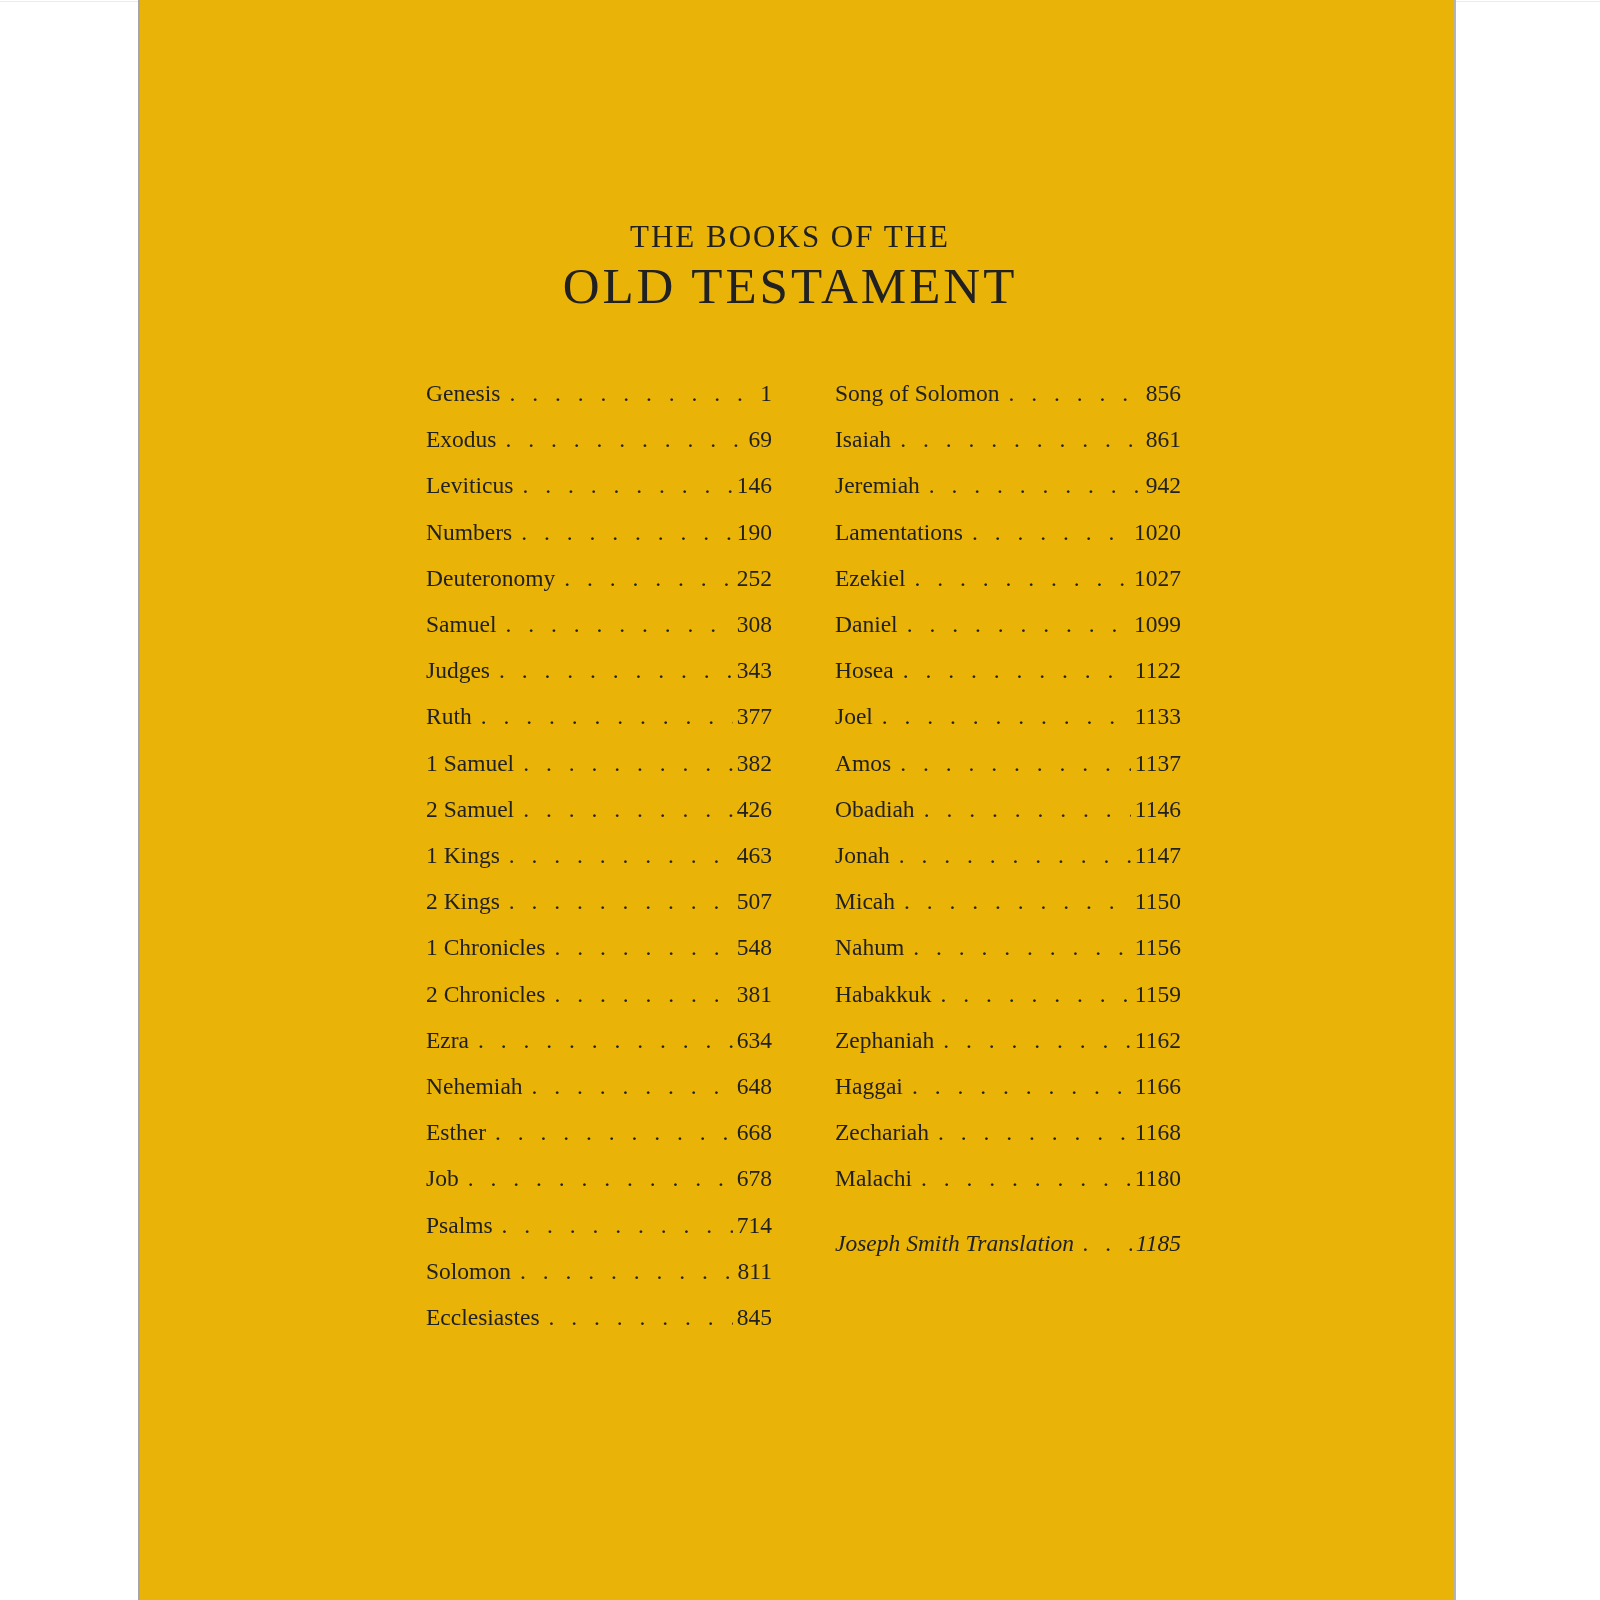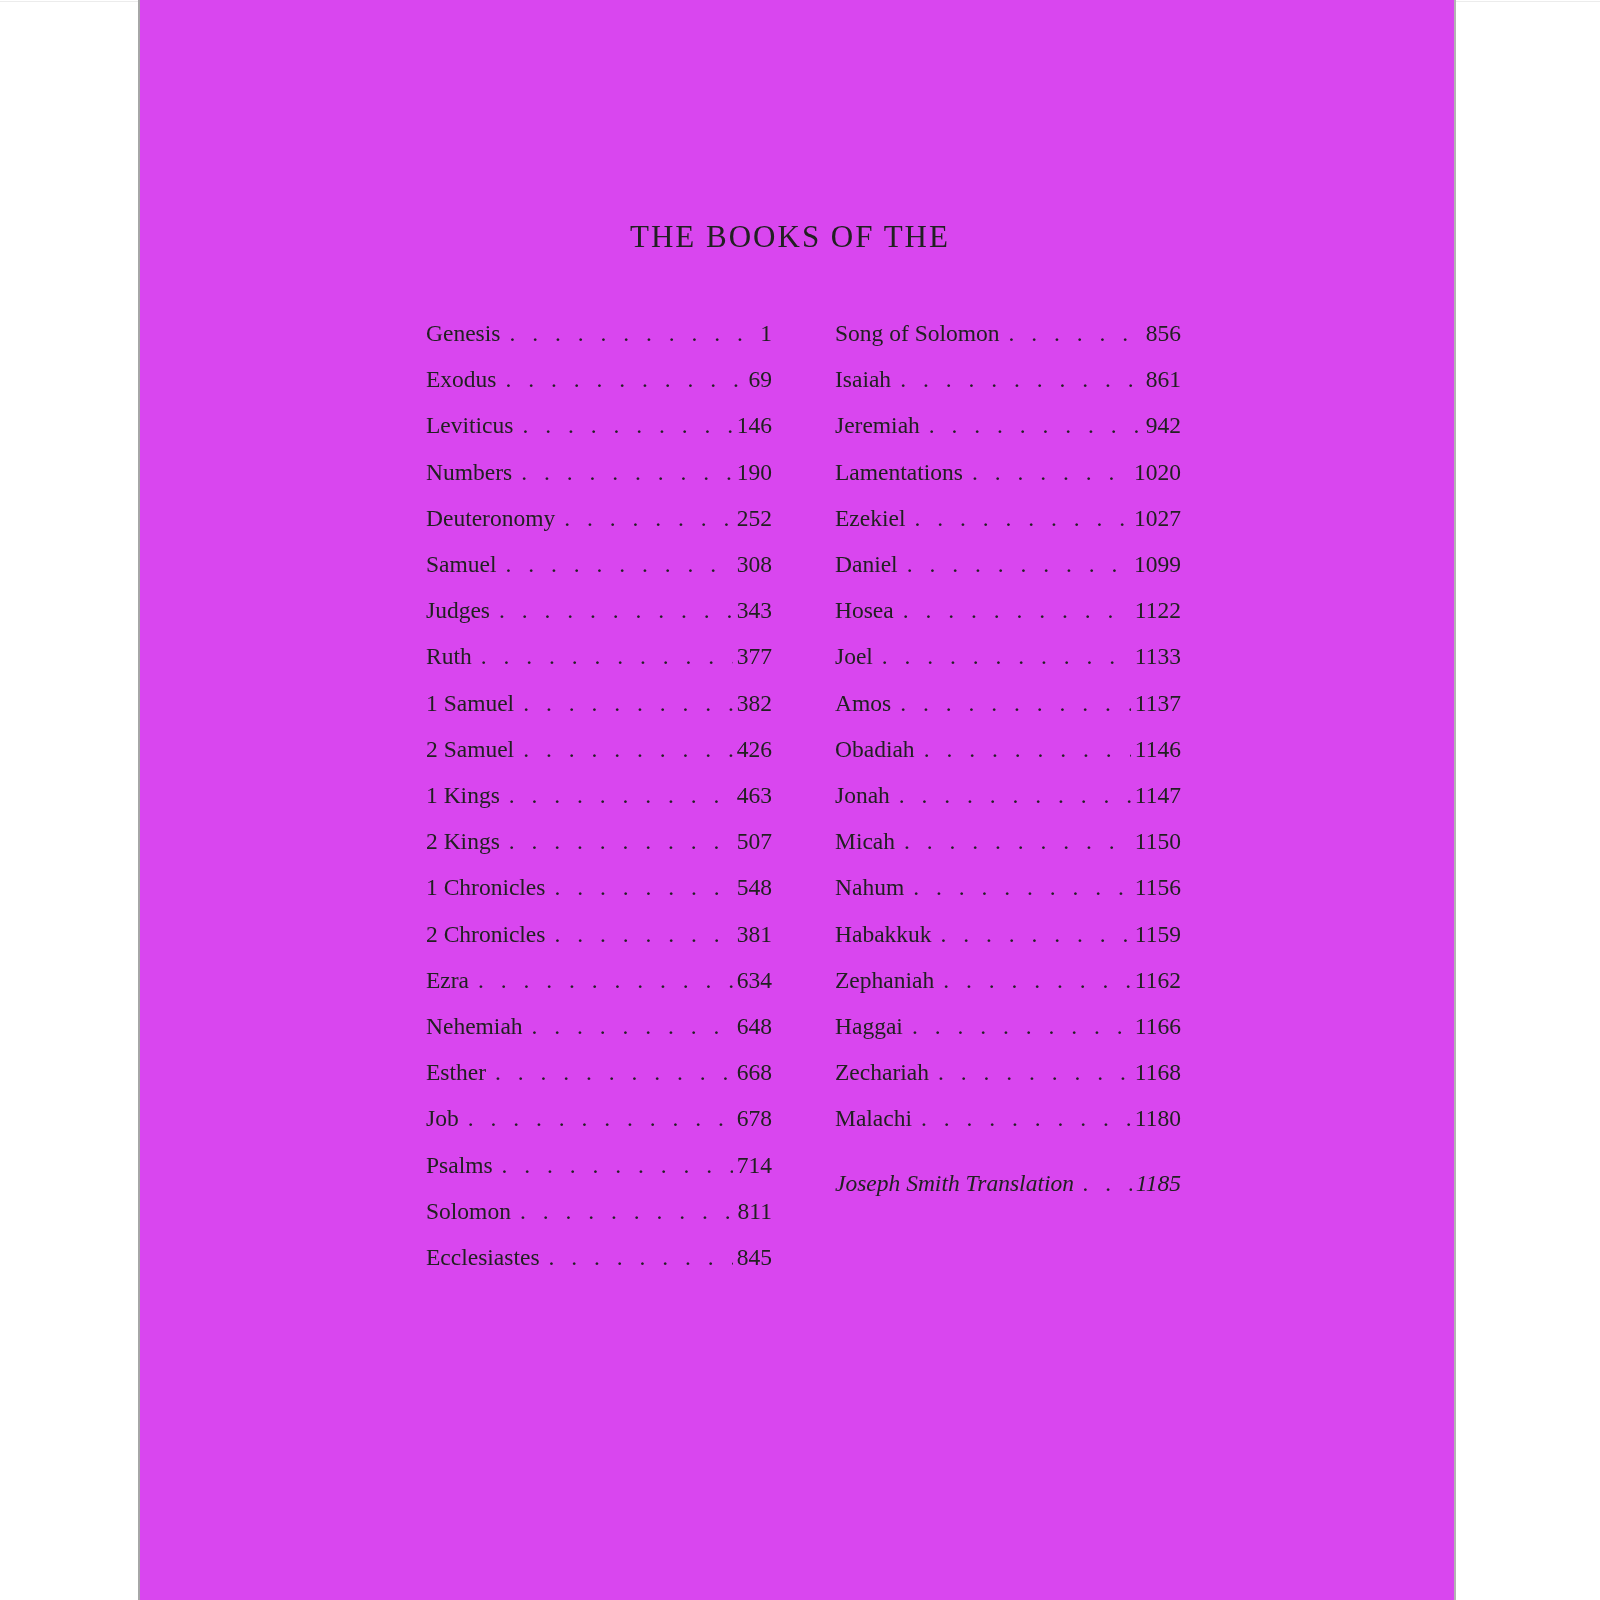--- a/index.html
+++ b/index.html
@@ -18,21 +18,21 @@
     width: 100%;
     height: 1px;
     background: #ececec;
   }
   .page {
     position: absolute;
     left: 138px;
     top: 0;
     width: 1318px;
     height: 1600px;
-    background: #d946ef;
+    background: #eab308;
     border-left: 2px solid #a6a6a6;
     border-right: 2px solid #b3b3b3;
     box-sizing: border-box;
   }
   .page-inner {
     padding-top: 220px;
   }
   .title-small {
     text-align: center;
     font-size: 31px;
@@ -81,20 +81,21 @@
 </style>
 </head>
 <body>
 
 <div class="top-edge"></div>
 
 <div class="page">
   <div class="page-inner">
 
     <div class="title-small">THE BOOKS OF THE</div>
+    <div class="title-large">OLD TESTAMENT</div>
 
     <div class="toc">
       <div class="col" id="col-left">
           <div class="row">
             <span class="name">Genesis</span>
             <span class="dots">. . . . . . . . . . . . . . . . . . . . . . . . . . . . . . . . . . . . . . . . . . . . . . . . . . . . . . . . . . . . </span>
             <span class="pg">1</span>
           </div>
           <div class="row">
             <span class="name">Exodus</span>

